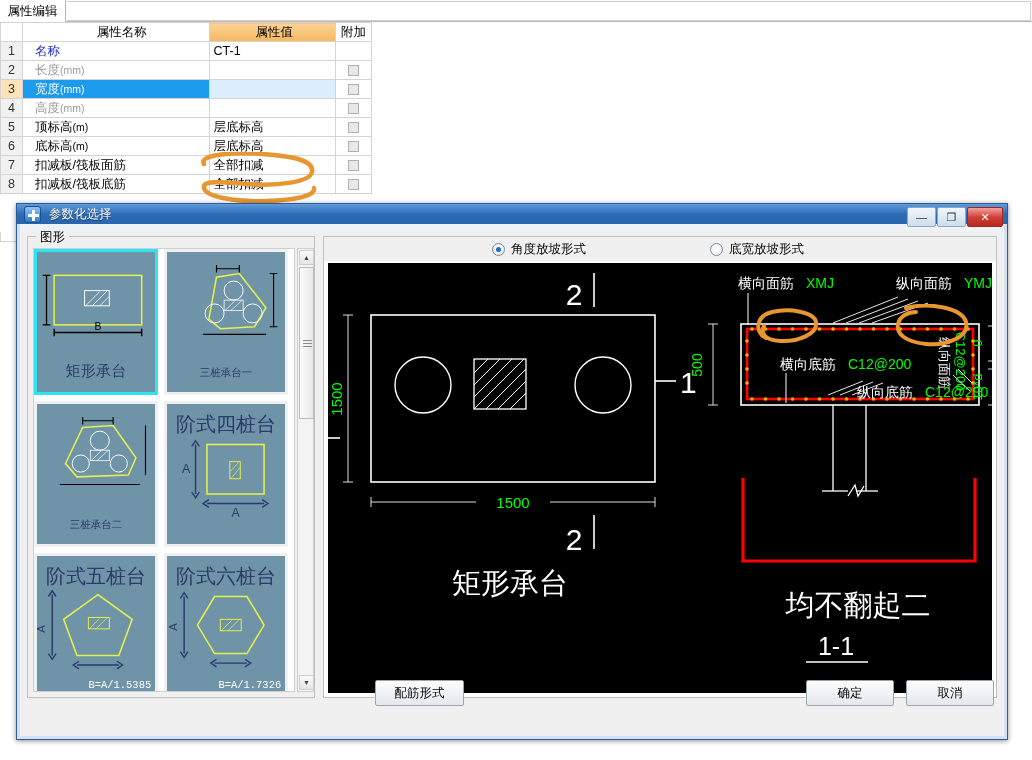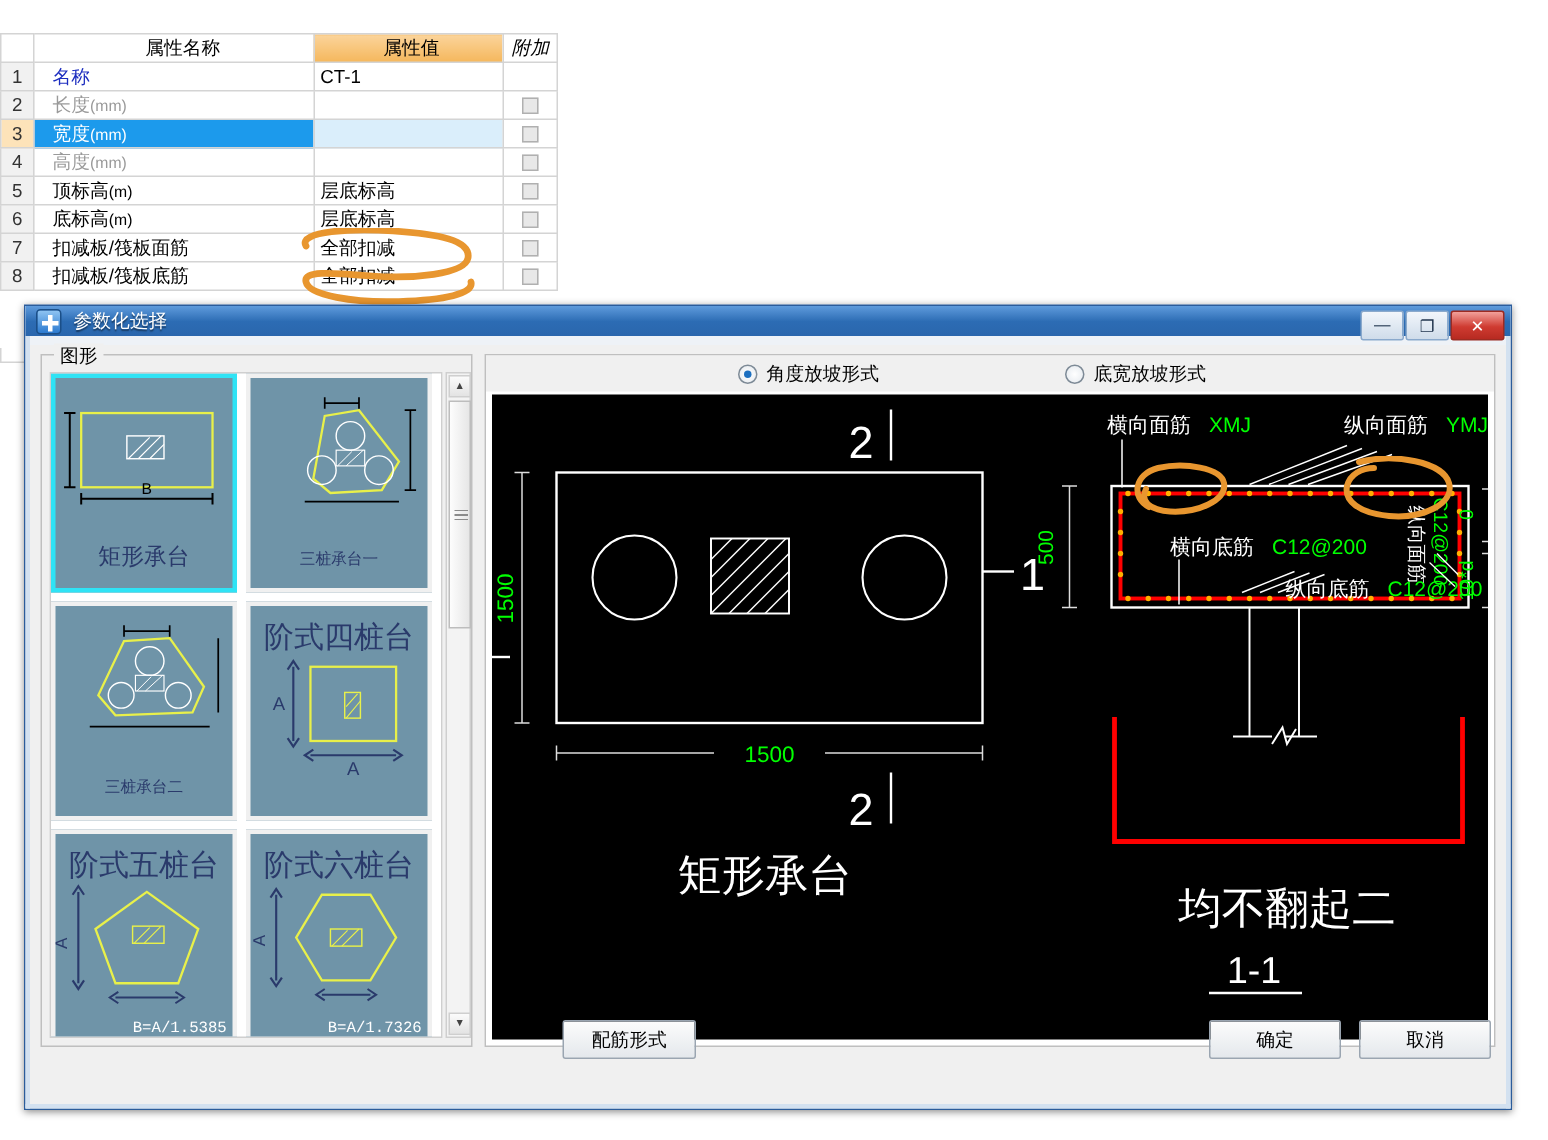--- a/index.html
+++ b/index.html
@@ -29,21 +29,21 @@
                        font-weight:normal; font-size:12.5px; }
   .c-rownum { width:22px; text-align:center; background:#f1f1f1; color:#333;
               font-size:11px; }
   .c-name   { width:186px; padding-left:12px !important; }
   .c-val    { width:126px; padding-left:4px !important; }
   .c-add    { width:36px; text-align:center; }
 
   .hdr { background:#ffffff; color:#000; text-align:center; height:21px; }
   .hdr-name { background:#ffffff; }
   .hdr-val  { background:linear-gradient(#fbd49a,#f5b75c); }
-  .hdr-add  { background:#ffffff;font-style:italic; }
+  .hdr-add  { background:#ffffff; }
   .hdr-corner { background:#ffffff; }
 
   .row-sel .c-rownum { background:#fde3b9; }
   .row-sel .c-name { background:#1c9aec; color:#fff; }
   .row-sel .c-val  { background:#daeefb; }
   .txt-blue { color:#1c2dbf; }
   .txt-grey { color:#9a9a9a; }
   .unit { font-size:10.5px; }
 
   .chk { display:inline-block; width:11px; height:11px;
@@ -137,20 +137,26 @@
   .ink { position:absolute; pointer-events:none; }
   #ink-table { left:196px; top:152px; width:130px; height:56px; }
   #ink-xmj   { left:752px; top:308px; width:70px; height:36px; }
   #ink-ymj   { left:890px; top:304px; width:80px; height:44px; }
 </style>
 </head>
 <body>
 
 <div id="app-bg">
 
+  <div class="tabstrip">
+    <div class="tab-active">
+      <span>属性编辑</span>
+    </div>
+    <div class="tab-rest"></div>
+  </div>
 
   <div class="grid">
     <table>
       <thead>
         <tr>
           <th class="c-rownum hdr hdr-corner"></th>
           <th class="c-name hdr hdr-name">属性名称</th>
           <th class="c-val hdr hdr-val">属性值</th>
           <th class="c-add hdr hdr-add">附加</th>
         </tr>

